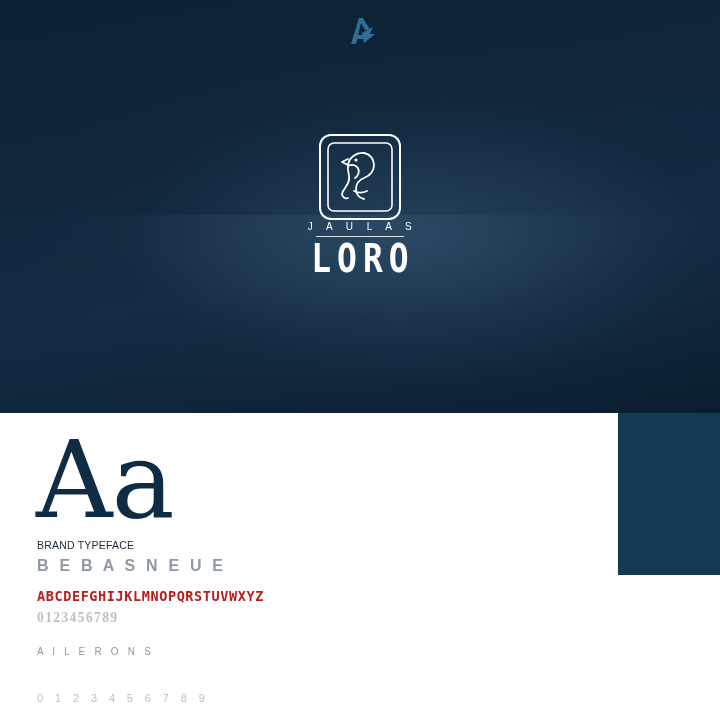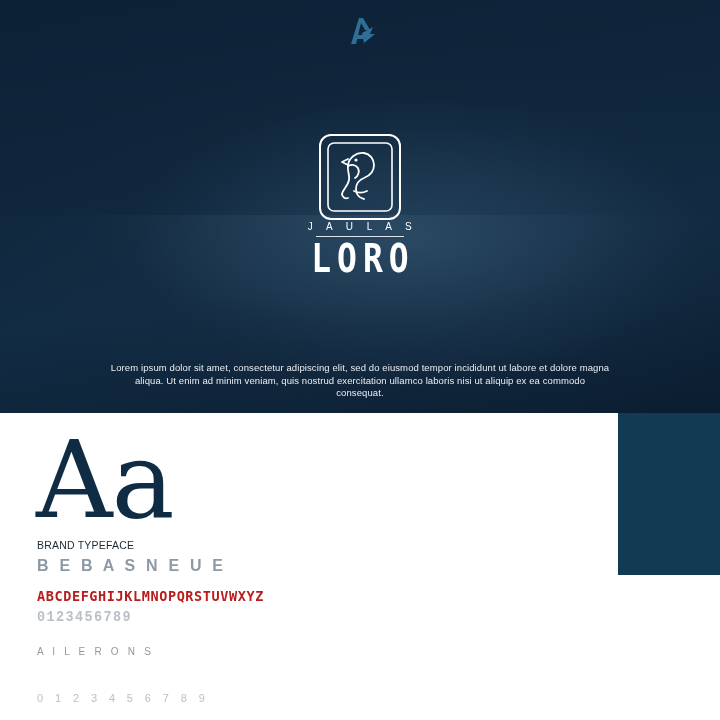--- a/index.html
+++ b/index.html
@@ -159,21 +159,21 @@
     transform-origin: left top;
   }
   .glyphs-1-digits {
     position: absolute;
     left: 37px;
     top: 196px;
     font-size: 13.5px;
     color: #b9c1c8;
     letter-spacing: 1.4px;
     font-weight: 700;
-    font-family: Liberation Mono, monospace;
+    font-family: Liberation Serif, serif;
     transform: scaleY(1.05);
     transform-origin: left top;
   }
   .font-name-2 {
     position: absolute;
     left: 37px;
     top: 233px;
     font-size: 10px;
     color: #8e99a3;
     letter-spacing: 3.2px;
@@ -252,21 +252,20 @@
             <circle cx="38" cy="27" r="1.6" fill="#ffffff" stroke="none"></circle>
             <path d="M36 58 c4 2 9 2 13 0"></path>
           </g>
         </svg>
       </div>
       <div class="logo-word-top">J A U L A S</div>
       <div class="logo-rule"></div>
       <div class="logo-word-main">LORO</div>
     </div>
 
-    <div class="hero-copy">Lorem ipsum dolor sit amet, consectetur adipiscing elit, sed do eiusmod tempor incididunt ut labore et dolore magna aliqua. Ut enim ad minim veniam, quis nostrud exercitation ullamco laboris nisi ut aliquip ex ea commodo consequat.</div>
   </div>
 
   <div class="type-panel">
     <div class="aa">Aa</div>
     <div class="label-brand">BRAND TYPEFACE</div>
 
     <div class="font-name-1">B E B A S   N E U E</div>
     <div class="glyphs-1-upper">ABCDEFGHIJKLMNOPQRSTUVWXYZ</div>
     <div class="glyphs-1-digits">0123456789</div>
 

